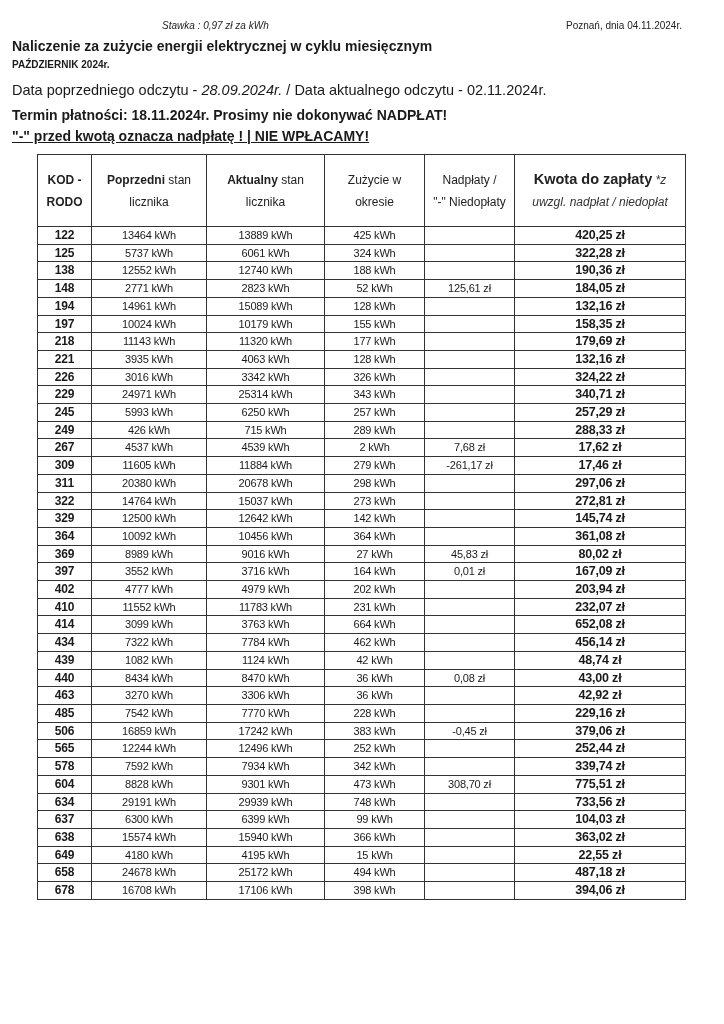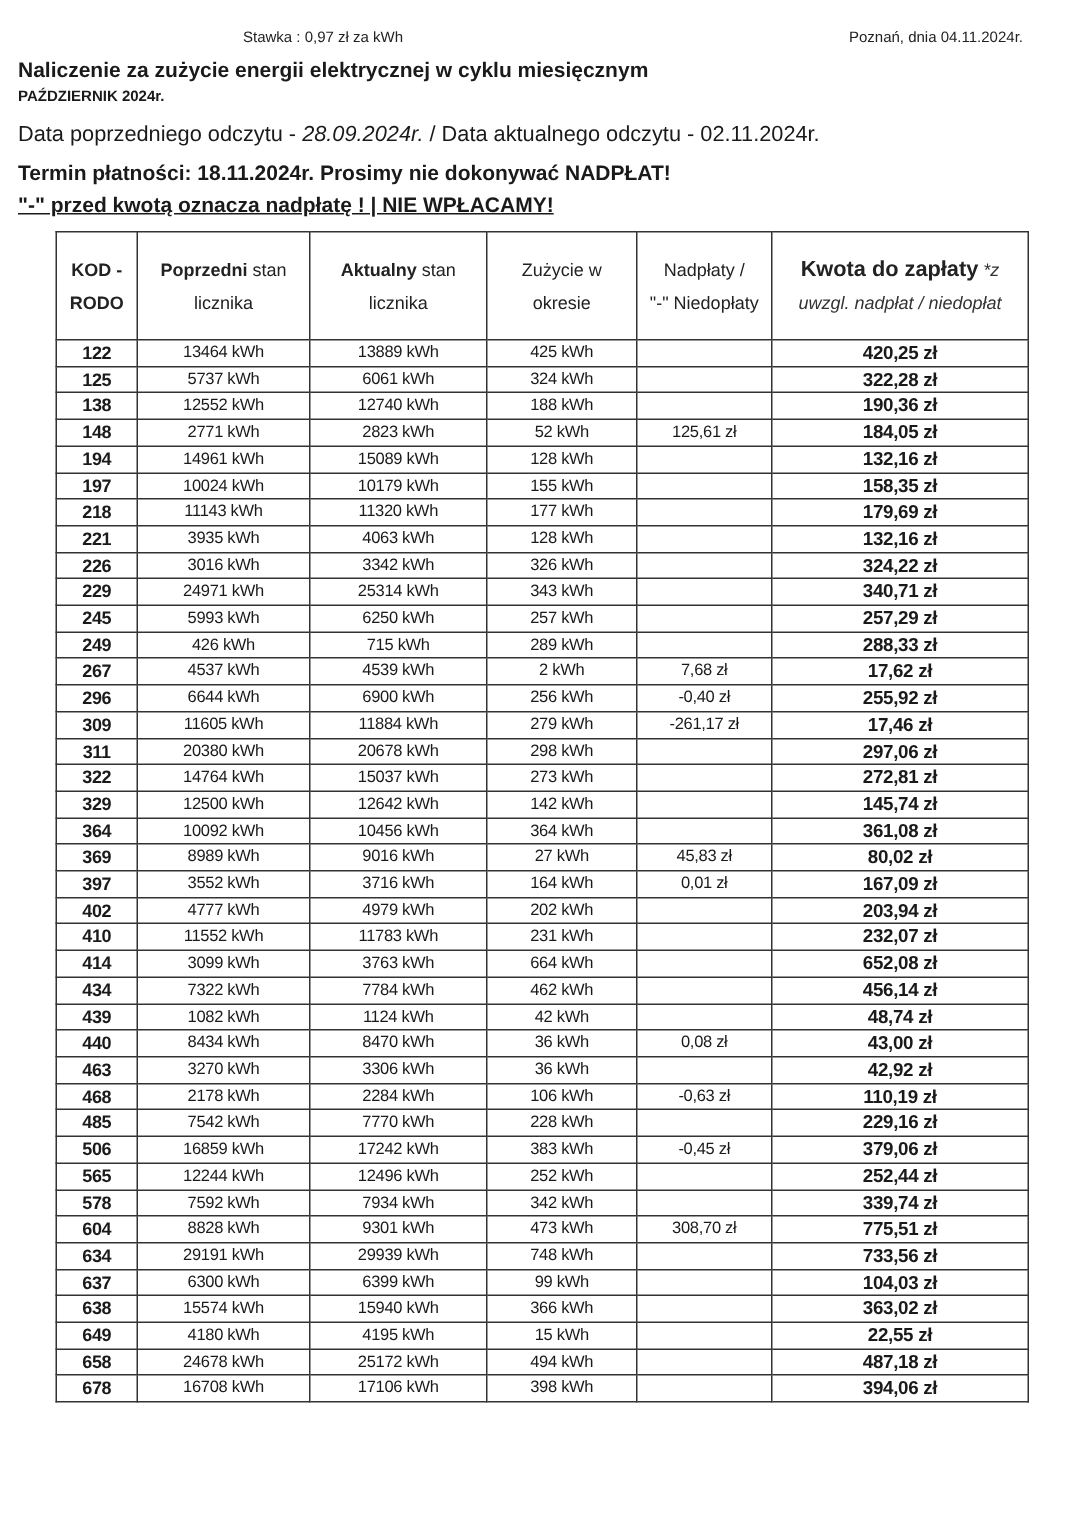--- a/index.html
+++ b/index.html
@@ -1,18 +1,18 @@
 <!DOCTYPE html>
 <html><head>
 <meta charset="utf-8">
 <style>
   html, body { margin:0; padding:0; background:#ffffff; }
   body { width:724px; height:1024px; position:relative; overflow:hidden; font-family:"Liberation Sans", sans-serif; color:#1a1a1a; }
   .top-line { position:absolute; top:20px; font-size:10px; color:#222; }
-  #rate { left:162px; }
+  #rate { left:162px;font-style:italic; }
   #place-date { right:42px; }
   .center-line { position:absolute; left:0; width:724px; text-align:left; white-space:nowrap;margin-left:12px; }
   #title1 { top:38px; font-size:14px; font-weight:bold; }
   #title2 { top:59px; font-size:10px; font-weight:bold; }
   #dates { top:82px; font-size:14.5px; }
   #dates i { font-style:italic; }
   #deadline { top:107px; font-size:14px; font-weight:bold; }
   #notice { top:128px; font-size:14px; font-weight:bold; }
   #notice span { text-decoration:underline; }
 
@@ -157,28 +157,20 @@
       </tr>
       <tr>
         <td class="code">267</td>
         <td>4537 kWh</td>
         <td>4539 kWh</td>
         <td>2 kWh</td>
         <td>7,68 zł</td>
         <td class="amount">17,62 zł</td>
       </tr>
       <tr>
-        <td class="code">296</td>
-        <td>6644 kWh</td>
-        <td>6900 kWh</td>
-        <td>256 kWh</td>
-        <td>-0,40 zł</td>
-        <td class="amount">255,92 zł</td>
-      </tr>
-      <tr>
         <td class="code">309</td>
         <td>11605 kWh</td>
         <td>11884 kWh</td>
         <td>279 kWh</td>
         <td>-261,17 zł</td>
         <td class="amount">17,46 zł</td>
       </tr>
       <tr>
         <td class="code">311</td>
         <td>20380 kWh</td>
@@ -277,28 +269,20 @@
       </tr>
       <tr>
         <td class="code">463</td>
         <td>3270 kWh</td>
         <td>3306 kWh</td>
         <td>36 kWh</td>
         <td></td>
         <td class="amount">42,92 zł</td>
       </tr>
       <tr>
-        <td class="code">468</td>
-        <td>2178 kWh</td>
-        <td>2284 kWh</td>
-        <td>106 kWh</td>
-        <td>-0,63 zł</td>
-        <td class="amount">110,19 zł</td>
-      </tr>
-      <tr>
         <td class="code">485</td>
         <td>7542 kWh</td>
         <td>7770 kWh</td>
         <td>228 kWh</td>
         <td></td>
         <td class="amount">229,16 zł</td>
       </tr>
       <tr>
         <td class="code">506</td>
         <td>16859 kWh</td>

